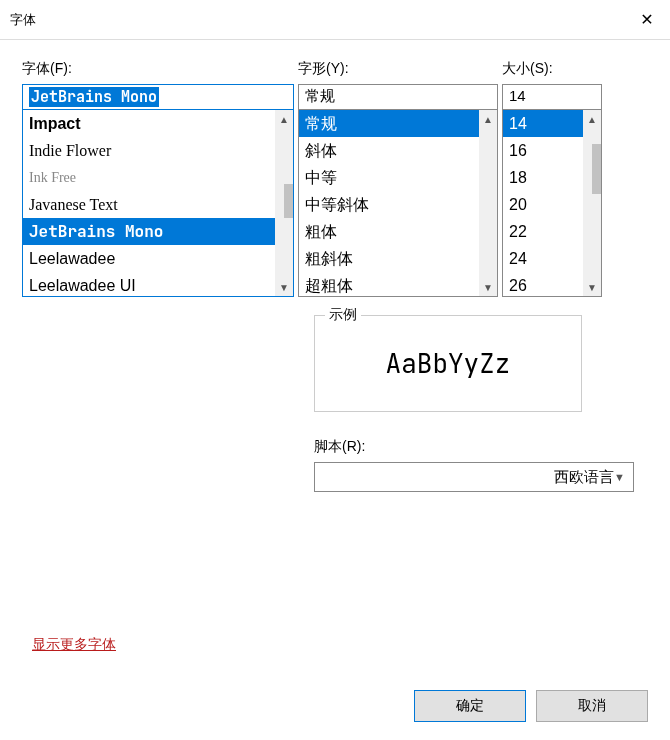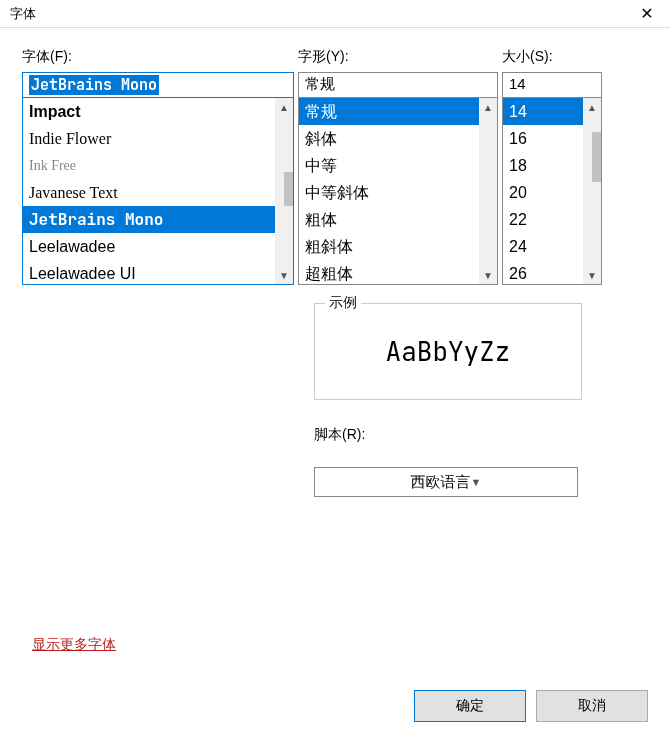--- a/index.html
+++ b/index.html
@@ -7,21 +7,21 @@
     margin: 0;
     font-family: "Microsoft YaHei", "Segoe UI", sans-serif;
     font-size: 13px;
     background: #fff;
     color: #000;
     width: 670px;
     height: 740px;
     overflow: hidden;
   }
   .titlebar {
-    height: 28px;
+    height: 40px;
     display: flex;
     align-items: center;
     justify-content: space-between;
     padding-left: 10px;
     border-bottom: 1px solid #ddd;
   }
   .titlebar-title { font-size: 13px; }
   .close-btn {
     width: 46px;
     height: 32px;
@@ -123,27 +123,27 @@
     padding: 0 4px;
     font-size: 14px;
   }
   .sample-text {
     text-align: center;
     font-family: "JetBrains Mono", monospace;
     font-size: 26px;
   }
   .script-label { margin-top: 26px; font-size: 14px; }
   .script-select {
-    margin-top: 23px;
+    margin-top: 6px;
     border: 1px solid #888;
     height: 30px;
-    width: 264px;
-    display: flex;
-    align-items: center;
-    justify-content: center;
+    width: 320px;
+    display: flex;
+    align-items: center;
+    justify-content: flex-end;
     padding: 0 8px;
     font-size: 15px;
   }
   .chevron { font-size: 11px; color: #555; }
   .link {
     color: #b91c1c;
     text-decoration: underline;
     font-size: 14px;
     position: absolute;
     left: 32px;

